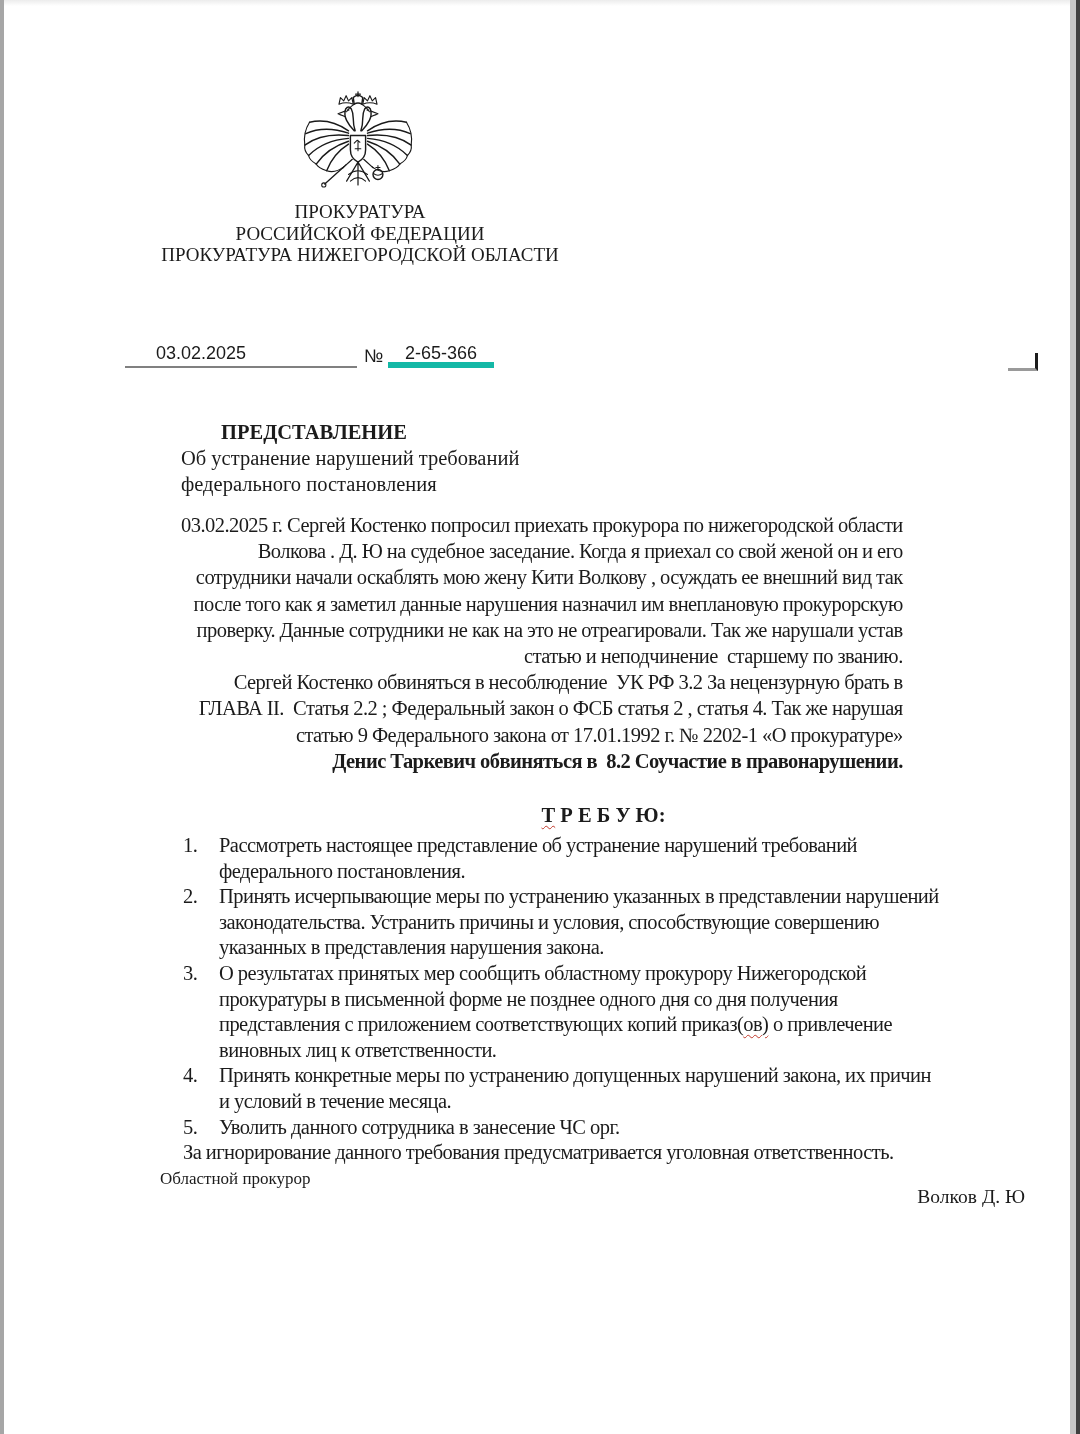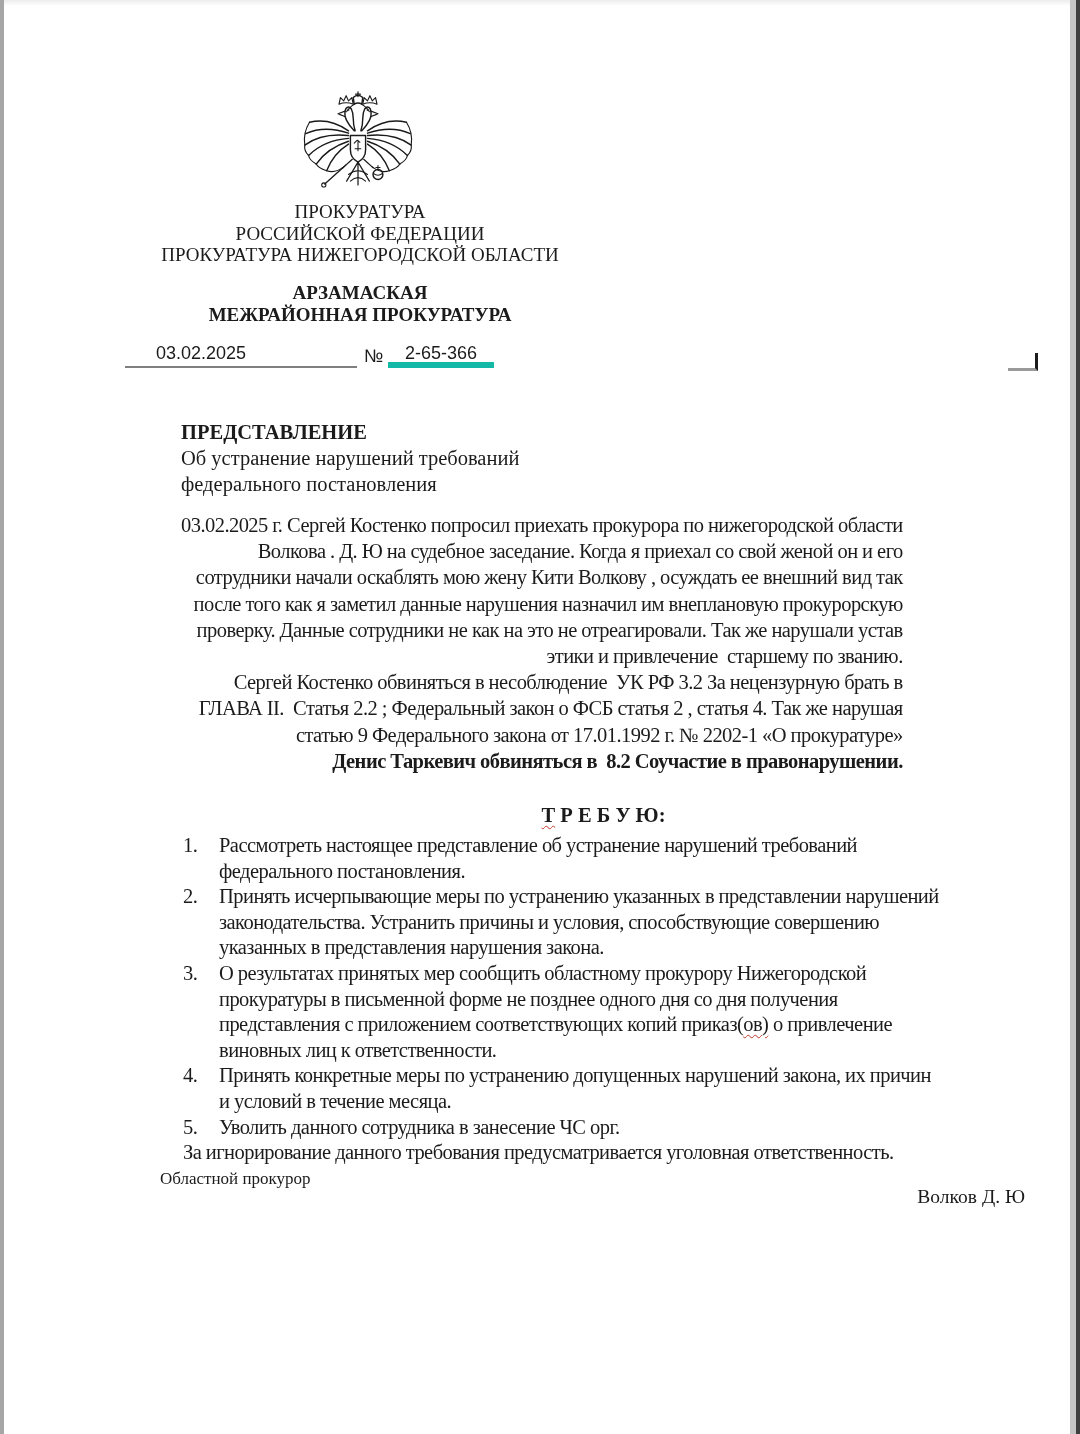--- a/index.html
+++ b/index.html
@@ -28,21 +28,21 @@
     font-size:18px;padding-left:31px;box-sizing:border-box;}
   .ref-nosign{position:absolute;left:364px;top:346px;font-family:"Liberation Sans","DejaVu Sans",sans-serif;font-size:18px;}
   .ref-number{position:absolute;left:388px;top:343px;width:106px;height:25px;
     border-bottom:6px solid #14b8a6;font-family:"Liberation Sans","DejaVu Sans",sans-serif;
     font-size:18px;text-align:center;box-sizing:border-box;}
   .corner-mark{position:absolute;left:1008px;top:353px;width:27px;height:15px;
     border-right:3px solid #1c1c1c;border-bottom:3px solid #9a9a9a;}
 
   
   .doc-title{position:absolute;left:181px;top:419px;font-size:20.5px;line-height:26px;}
-  .doc-title .head{font-weight:bold;}
+  .doc-title .head{font-weight:bold;margin-left:40px;}
   .body-text{position:absolute;left:181px;top:512px;font-size:20.5px;line-height:26.2px;letter-spacing:-0.55px;text-align:right;}
   .tline{white-space:pre;}
   .bold-line{font-weight:bold;white-space:pre;}
 
   .demand-heading{position:absolute;left:181px;top:804px;width:845px;text-align:center;
     font-weight:bold;font-size:20.5px;white-space:pre;}
   .squiggle{
     text-decoration:underline;text-decoration-style:wavy;text-decoration-color:#c0392b;
     text-decoration-thickness:1px;text-underline-offset:3px;
   }
@@ -103,45 +103,41 @@
       <circle cx="81" cy="88" r="5.2"></circle>
       <path d="M81 82.8 v-4.2 M78.8 80.6 h4.4 M76.2 87 Q81 90.4 85.8 87" stroke-width="1.1"></path>
     </svg>
   </div>
 
   <div class="org-block">
     <div class="tline">ПРОКУРАТУРА</div>
     <div class="tline">РОССИЙСКОЙ ФЕДЕРАЦИИ</div>
     <div class="tline">ПРОКУРАТУРА НИЖЕГОРОДСКОЙ ОБЛАСТИ</div>
   </div>
-  <div class="office-block">
-    <div class="tline">АРЗАМАСКАЯ</div>
-    <div class="tline">МЕЖРАЙОННАЯ ПРОКУРАТУРА</div>
-  </div>
 
 
   <div class="ref-date">03.02.2025</div>
   <div class="ref-nosign">№</div>
   <div class="ref-number">2-65-366</div>
   <div class="corner-mark"></div>
 
   <div class="doc-title">
     <div class="head">ПРЕДСТАВЛЕНИЕ</div>
     <div class="tline">Об устранение нарушений требований</div>
     <div class="tline">федерального постановления</div>
   </div>
 
   <div class="body-text">
     <div>
         <div class="tline">03.02.2025 г. Сергей Костенко попросил приехать прокурора по нижегородской области</div>
         <div class="tline">Волкова . Д. Ю на судебное заседание. Когда я приехал со свой женой он и его</div>
         <div class="tline">сотрудники начали оскаблять мою жену Кити Волкову , осуждать ее внешний вид так</div>
         <div class="tline">после того как я заметил данные нарушения назначил им внеплановую прокурорскую</div>
         <div class="tline">проверку. Данные сотрудники не как на это не отреагировали. Так же нарушали устав</div>
-        <div class="tline">этики и привлечение  старшему по званию.</div>
+        <div class="tline">статью и неподчинение  старшему по званию.</div>
       </div>
     <div>
         <div class="tline">Сергей Костенко обвиняться в несоблюдение  УК РФ 3.2 За нецензурную брать в</div>
         <div class="tline">ГЛАВА II.  Статья 2.2 ; Федеральный закон о ФСБ статья 2 , статья 4. Так же нарушая</div>
         <div class="tline">статью 9 Федерального закона от 17.01.1992 г. № 2202-1 «О прокуратуре»</div>
       </div>
     <div class="bold-line">Денис Таркевич обвиняться в  8.2 Соучастие в правонарушении.</div>
   </div>
 
   <div class="demand-heading"><span class="squiggle">Т</span><span> Р Е Б У Ю:</span></div>

